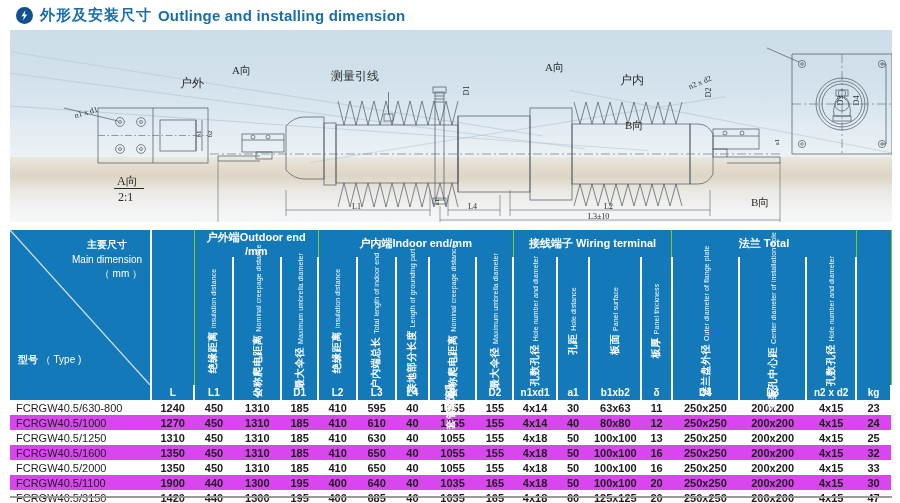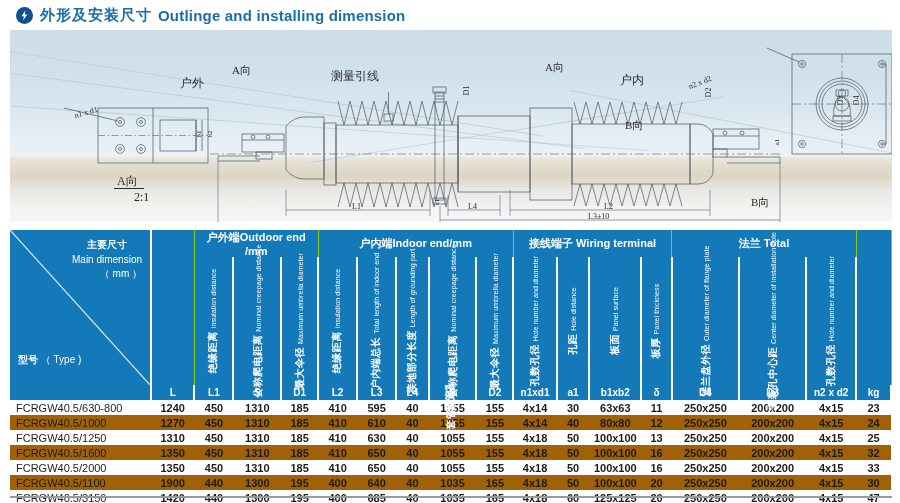--- a/index.html
+++ b/index.html
@@ -40,21 +40,21 @@
   .vcn{font-size:10px;font-weight:bold;letter-spacing:.5px;}
   .ven{font-size:7px;font-weight:normal;letter-spacing:.1px;}
   .sym{background:#1479b8;color:#ffffff;font-size:10px;font-weight:bold;text-align:center;height:15px;border-right:2px solid #ffffff;}
   .corner{background:#1479b8;position:relative;border-right:2px solid #ffffff;}
   .corner .diag{position:absolute;left:0;top:0;width:100%;height:100%;}
   .corner .c-top{position:absolute;right:8px;top:8px;color:#fff;text-align:center;font-size:10px;line-height:1.45;font-weight:bold;}
   .corner .c-bot{position:absolute;left:8px;bottom:18px;color:#fff;font-size:10px;font-weight:bold;margin-top:45px;}
   .corner .c-en{font-weight:normal;text-align:right;}
   .r td{font-size:11px;color:#1c1c1c;text-align:center;height:15px;font-weight:bold;}
   .r td.name{text-align:left;padding-left:6px;font-weight:normal;font-size:11px;}
-  .r.alt td{background:#a16207;}
+  .r.alt td{background:#d946ef;}
   .r.odd td{background:#ffffff;}
   .botline{position:absolute;left:10px;width:882px;height:2px;background:#9a9a9a;}
 </style>
 </head>
 <body>
 
 <div class="page">
 
   <div class="title-bar">
     <span class="title-icon">
@@ -242,21 +242,21 @@
     <span class="lbl" style="left:610px;top:42px;font-size:12px;">户内</span>
     <span class="lbl" style="left:222px;top:33px;font-size:11px;">A向</span>
     <span class="lbl" style="left:535px;top:30px;font-size:11px;">A向</span>
     <span class="lbl" style="left:615px;top:88px;font-size:11px;">B向</span>
     <span class="lbl" style="left:741px;top:165px;font-size:11px;">B向</span>
     <span class="lbl" style="left:321px;top:38px;font-size:12px;">测量引线</span>
     <span class="lbl" style="left:64px;top:78px;font-size:8px;transform:rotate(-16deg);">n1 x d1</span>
     <span class="lbl" style="left:678px;top:48px;font-size:8px;transform:rotate(-22deg);">n2 x d2</span>
     <span class="lbl" style="left:107px;top:143px;font-size:12px;">A向</span>
     <span class="lbl" style="left:104px;top:158px;width:30px;height:1px;background:#2b2b2b;"></span>
-    <span class="lbl" style="left:108px;top:160px;font-size:12px;margin-left:16px;">2:1</span>
+    <span class="lbl" style="left:108px;top:160px;font-size:12px;">2:1</span>
 
     <span class="lbl" style="left:342px;top:172px;font-size:8px;">L1</span>
     <span class="lbl" style="left:458px;top:172px;font-size:8px;">L4</span>
     <span class="lbl" style="left:594px;top:172px;font-size:8px;">L2</span>
     <span class="lbl" style="left:578px;top:182px;font-size:8px;">L3±10</span>
 
     <span class="lbl" style="left:452px;top:56px;font-size:8px;transform:rotate(-90deg);">D1</span>
     <span class="lbl" style="left:694px;top:58px;font-size:8px;transform:rotate(-90deg);">D2</span>
     <span class="lbl" style="left:424px;top:168px;font-size:7px;transform:rotate(-90deg);">a1</span>
     <span class="lbl" style="left:185px;top:100px;font-size:7px;transform:rotate(-90deg);">b1</span>

